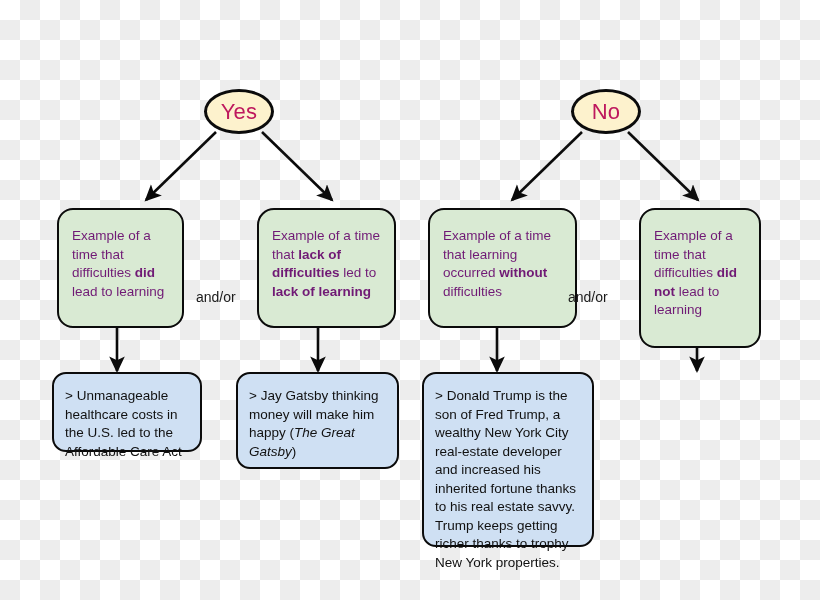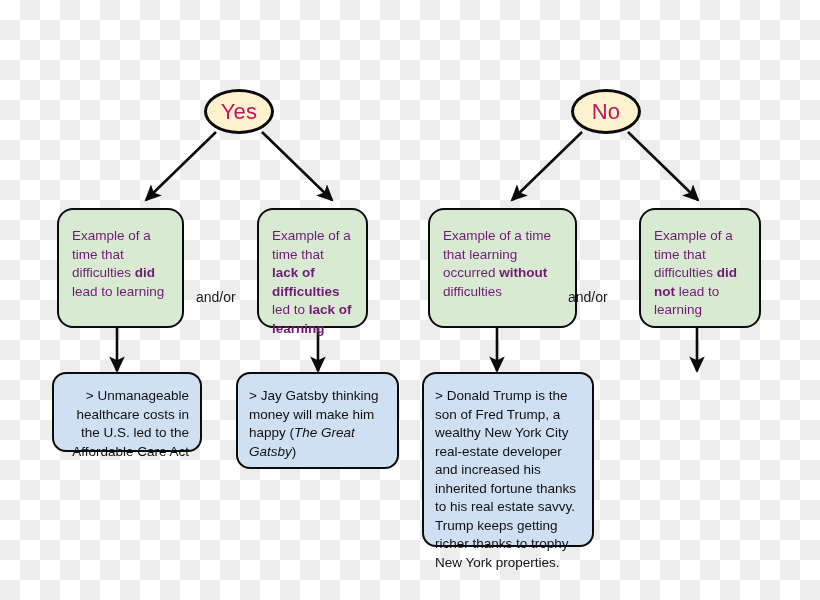--- a/index.html
+++ b/index.html
@@ -117,36 +117,36 @@
   </div>
 
   <div class="node ellipse" style="left:571px; top:89px; width:70px; height:45px;">
     <span>No</span>
   </div>
 
   <div class="node green-box" style="left:57px; top:208px; width:127px; height:120px;">
     <span>Example of a time that difficulties <b>did</b> lead to learning</span>
   </div>
 
-  <div class="node green-box" style="left:257px; top:208px; width:111px; height:120px;">
+  <div class="node green-box" style="left:257px; top:208px; width:139px; height:120px;border-radius:17px;">
     <span>Example of a time that <b>lack of difficulties</b> led to <b>lack of learning</b></span>
   </div>
 
   <div class="node green-box" style="left:428px; top:208px; width:149px; height:120px;">
     <span>Example of a time that learning occurred <b>without</b> difficulties</span>
   </div>
 
-  <div class="node green-box" style="left:639px; top:208px; width:122px; height:120px;">
+  <div class="node green-box" style="left:639px; top:208px; width:122px; height:140px;">
     <span>Example of a time that difficulties <b>did not</b> lead to learning</span>
   </div>
 
   <div class="andor" style="left:196px; top:254px;">and/or</div>
   <div class="andor" style="left:568px; top:254px;">and/or</div>
 
-  <div class="node blue-box" style="left:52px; top:372px; width:150px; height:80px;text-align:right;">
+  <div class="node blue-box" style="left:52px; top:372px; width:150px; height:80px;">
     <span>&gt; Unmanageable healthcare costs in the U.S. led to the Affordable Care Act</span>
   </div>
 
   <div class="node blue-box" style="left:236px; top:372px; width:163px; height:97px;">
     <span>&gt; Jay Gatsby thinking money will make him happy (<i>The Great Gatsby</i>)</span>
   </div>
 
   <div class="node blue-box" style="left:422px; top:372px; width:172px; height:175px;">
     <span>&gt; Donald Trump is the son of Fred Trump, a wealthy New York City real-estate developer and increased his inherited fortune thanks to his real estate savvy. Trump keeps getting richer thanks to trophy New York properties.</span>
   </div>

